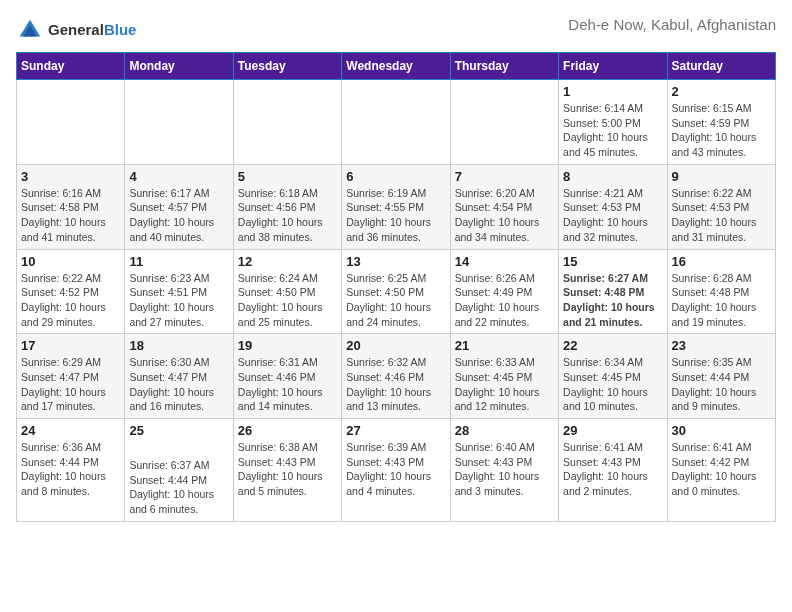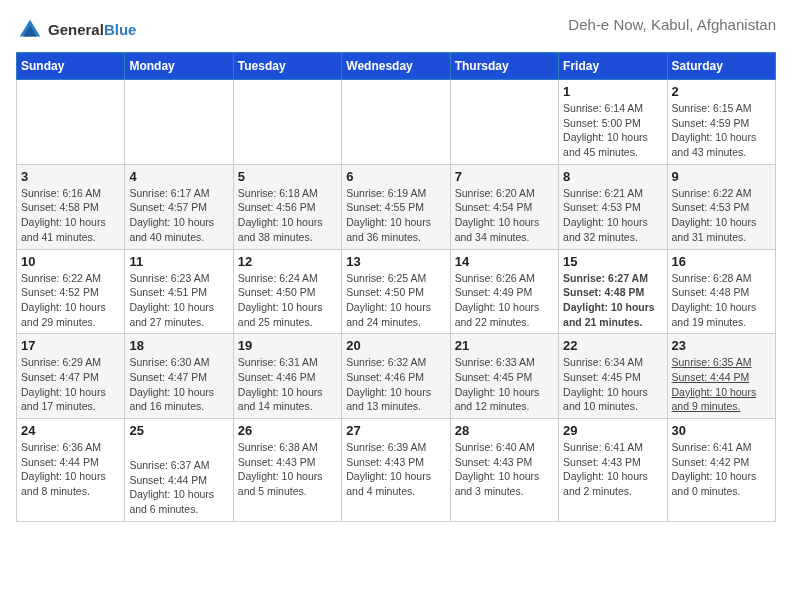--- a/index.html
+++ b/index.html
@@ -50,21 +50,21 @@
     .location-subtitle {
       font-size: 15px;
       color: #737373;
     }
     .calendar-table {
       width: 100%;
       border-collapse: collapse;
       font-size: 11px;
     }
     .calendar-table thead th {
-      background-color: #1d4ed8;
+      background-color: #4c1d95;
       color: #fff;
       padding: 6px 4px;
       text-align: left;
       font-size: 12px;
       font-weight: bold;
       border: 1px solid #2b7cc1;
     }
     .calendar-table tbody td {
       border: 1px solid #ccc;
       vertical-align: top;
@@ -168,21 +168,21 @@
 Daylight: 10 hours and 36 minutes.</div>
         </td>
         <td>
           <div class="day-number">7</div>
           <div class="day-detail" style="white-space: pre-line;">Sunrise: 6:20 AM
 Sunset: 4:54 PM
 Daylight: 10 hours and 34 minutes.</div>
         </td>
         <td>
           <div class="day-number">8</div>
-          <div class="day-detail" style="white-space: pre-line;">Sunrise: 6:21 AM
+          <div class="day-detail" style="white-space: pre-line;">Sunrise: 4:21 AM
 Sunset: 4:53 PM
 Daylight: 10 hours and 32 minutes.</div>
         </td>
         <td>
           <div class="day-number">9</div>
           <div class="day-detail" style="white-space: pre-line;">Sunrise: 6:22 AM
 Sunset: 4:53 PM
 Daylight: 10 hours and 31 minutes.</div>
         </td>
       </tr>
@@ -262,21 +262,21 @@
 Daylight: 10 hours and 12 minutes.</div>
         </td>
         <td>
           <div class="day-number">22</div>
           <div class="day-detail" style="white-space: pre-line;">Sunrise: 6:34 AM
 Sunset: 4:45 PM
 Daylight: 10 hours and 10 minutes.</div>
         </td>
         <td>
           <div class="day-number">23</div>
-          <div class="day-detail" style="white-space: pre-line; text-decoration: underline;">Sunrise: 6:35 AM
+          <div class="day-detail" style="white-space: pre-line;">Sunrise: 6:35 AM
 Sunset: 4:44 PM
 Daylight: 10 hours and 9 minutes.</div>
         </td>
       </tr>
       <tr>
         <td>
           <div class="day-number">24</div>
           <div class="day-detail" style="white-space: pre-line;">Sunrise: 6:36 AM
 Sunset: 4:44 PM
 Daylight: 10 hours and 8 minutes.</div>

